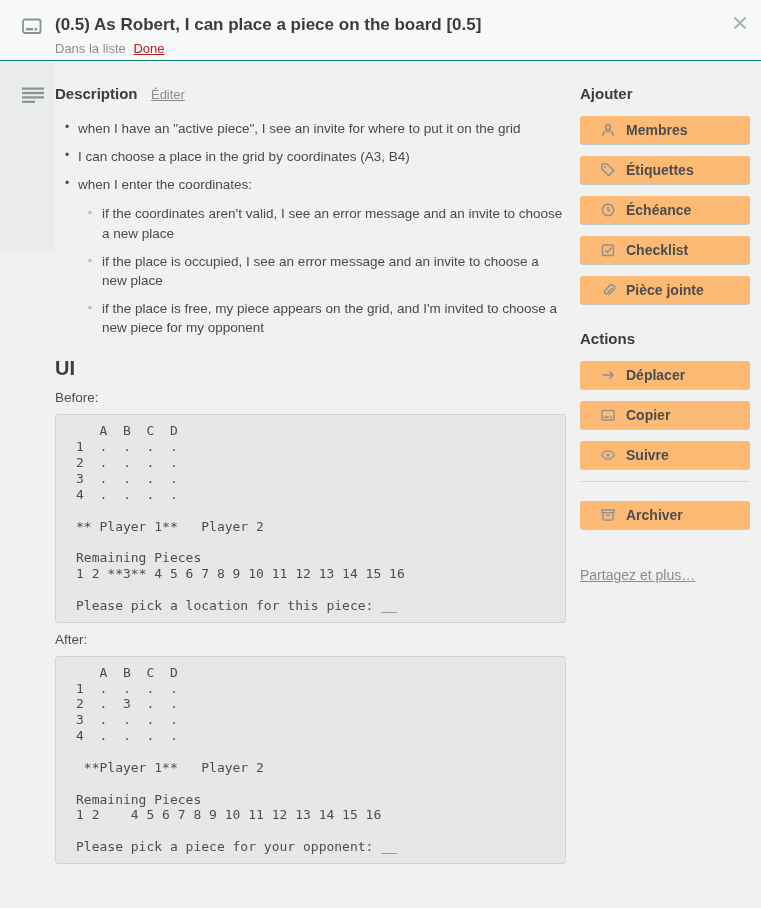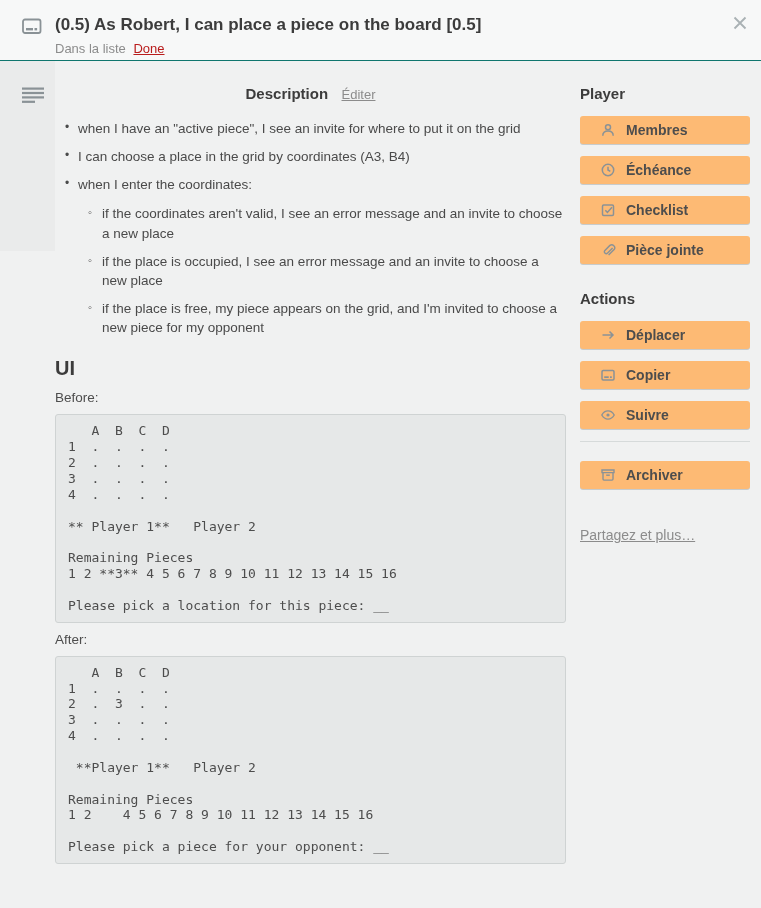--- a/index.html
+++ b/index.html
@@ -38,21 +38,21 @@
   
   .main { display: flex; padding: 24px 11px 0 0; }
   .content { width: 566px; position: relative; padding-left: 55px; }
   .gutter-shade {
     position: absolute; left: 0; top: 61px;
     width: 55px; height: 190px;
     background: rgba(0,0,0,0.025);
   }
 
   
-  .desc-head { position: relative; text-align: center; }
+  .desc-head { position: relative; }
   .desc-icon { position: absolute; left: -33px; top: 2px; }
   .desc-title { font-size: 15px; font-weight: bold; color: #3c3c3c; display: inline; }
   .edit-link { font-size: 13px; color: #8c8c8c; text-decoration: underline; margin-left: 9px; cursor: pointer; }
 
   ul.bullets { list-style: none; margin: 16px 0 0 0; padding: 0; font-size: 13.5px; color: #4a4a4a; }
   ul.bullets li { position: relative; padding-left: 23px; margin-bottom: 9px; line-height: 1.42; }
   ul.bullets li::before {
     content: "\2022"; position: absolute; left: 10px; top: 0;
     font-size: 12px; color: #4a4a4a;
   }
@@ -60,21 +60,21 @@
   ul.sub-bullets li { padding-left: 24px; margin-bottom: 9px; }
   ul.sub-bullets li::before { content: "\25E6"; left: 10px; font-size: 11px; top: 1px; }
 
   .ui-heading { font-size: 20px; font-weight: bold; color: #3c3c3c; margin: 20px 0 10px 0; }
   .code-label { font-size: 13.5px; margin: 0 0 9px 0; }
   pre.code-block {
     margin: 0 0 9px 0;
     background: #e6e8e8;
     border: 1px solid #cfd3d3;
     border-radius: 3px;
-    padding: 8px 12px;
+    padding: 8px 20px;
     font-family: "DejaVu Sans Mono", monospace;
     font-size: 13px; line-height: 1.22; color: #4d4d4d;
     white-space: pre; overflow: hidden;
   }
 
   
   .sidebar { width: 170px; margin-left: auto; }
   .sidebar-heading { font-size: 15px; font-weight: bold; color: #3c3c3c; margin: 0 0 14px 0; }
   .sidebar-heading.actions { margin-top: 26px; }
   .side-btn {
@@ -176,32 +176,41 @@
 
  **Player 1**   Player 2
 
 Remaining Pieces
 1 2    4 5 6 7 8 9 10 11 12 13 14 15 16
 
 Please pick a piece for your opponent: __</pre>
   </div>
 
   <div class="sidebar">
-    <div class="sidebar-heading">Player</div>
+    <div class="sidebar-heading">Ajouter</div>
 
     <button class="side-btn">
       <span class="btn-icon">
         <svg width="16" height="16" viewBox="0 0 16 16" fill="none" stroke="#8a9296" stroke-width="1.5">
           <circle cx="8" cy="5.2" r="2.5"></circle>
           <path d="M2.8 13.8 c0-3.1 2.3-4.8 5.2-4.8 s5.2 1.7 5.2 4.8"></path>
         </svg>
       </span>
       <span>Membres</span>
     </button>
 
+    <button class="side-btn">
+      <span class="btn-icon">
+        <svg width="16" height="16" viewBox="0 0 16 16" fill="none" stroke="#8a9296" stroke-width="1.5">
+          <path d="M2 7.2 V2.8 a0.8 0.8 0 0 1 0.8-0.8 H7.2 l6.6 6.6 -5 5 z"></path>
+          <circle cx="5" cy="5" r="0.9" fill="#8a9296" stroke="none"></circle>
+        </svg>
+      </span>
+      <span>Étiquettes</span>
+    </button>
 
     <button class="side-btn">
       <span class="btn-icon">
         <svg width="16" height="16" viewBox="0 0 16 16" fill="none" stroke="#8a9296" stroke-width="1.5">
           <circle cx="8" cy="8" r="5.7"></circle>
           <path d="M8 4.8 V8 l2.3 1.4"></path>
         </svg>
       </span>
       <span>Échéance</span>
     </button>

